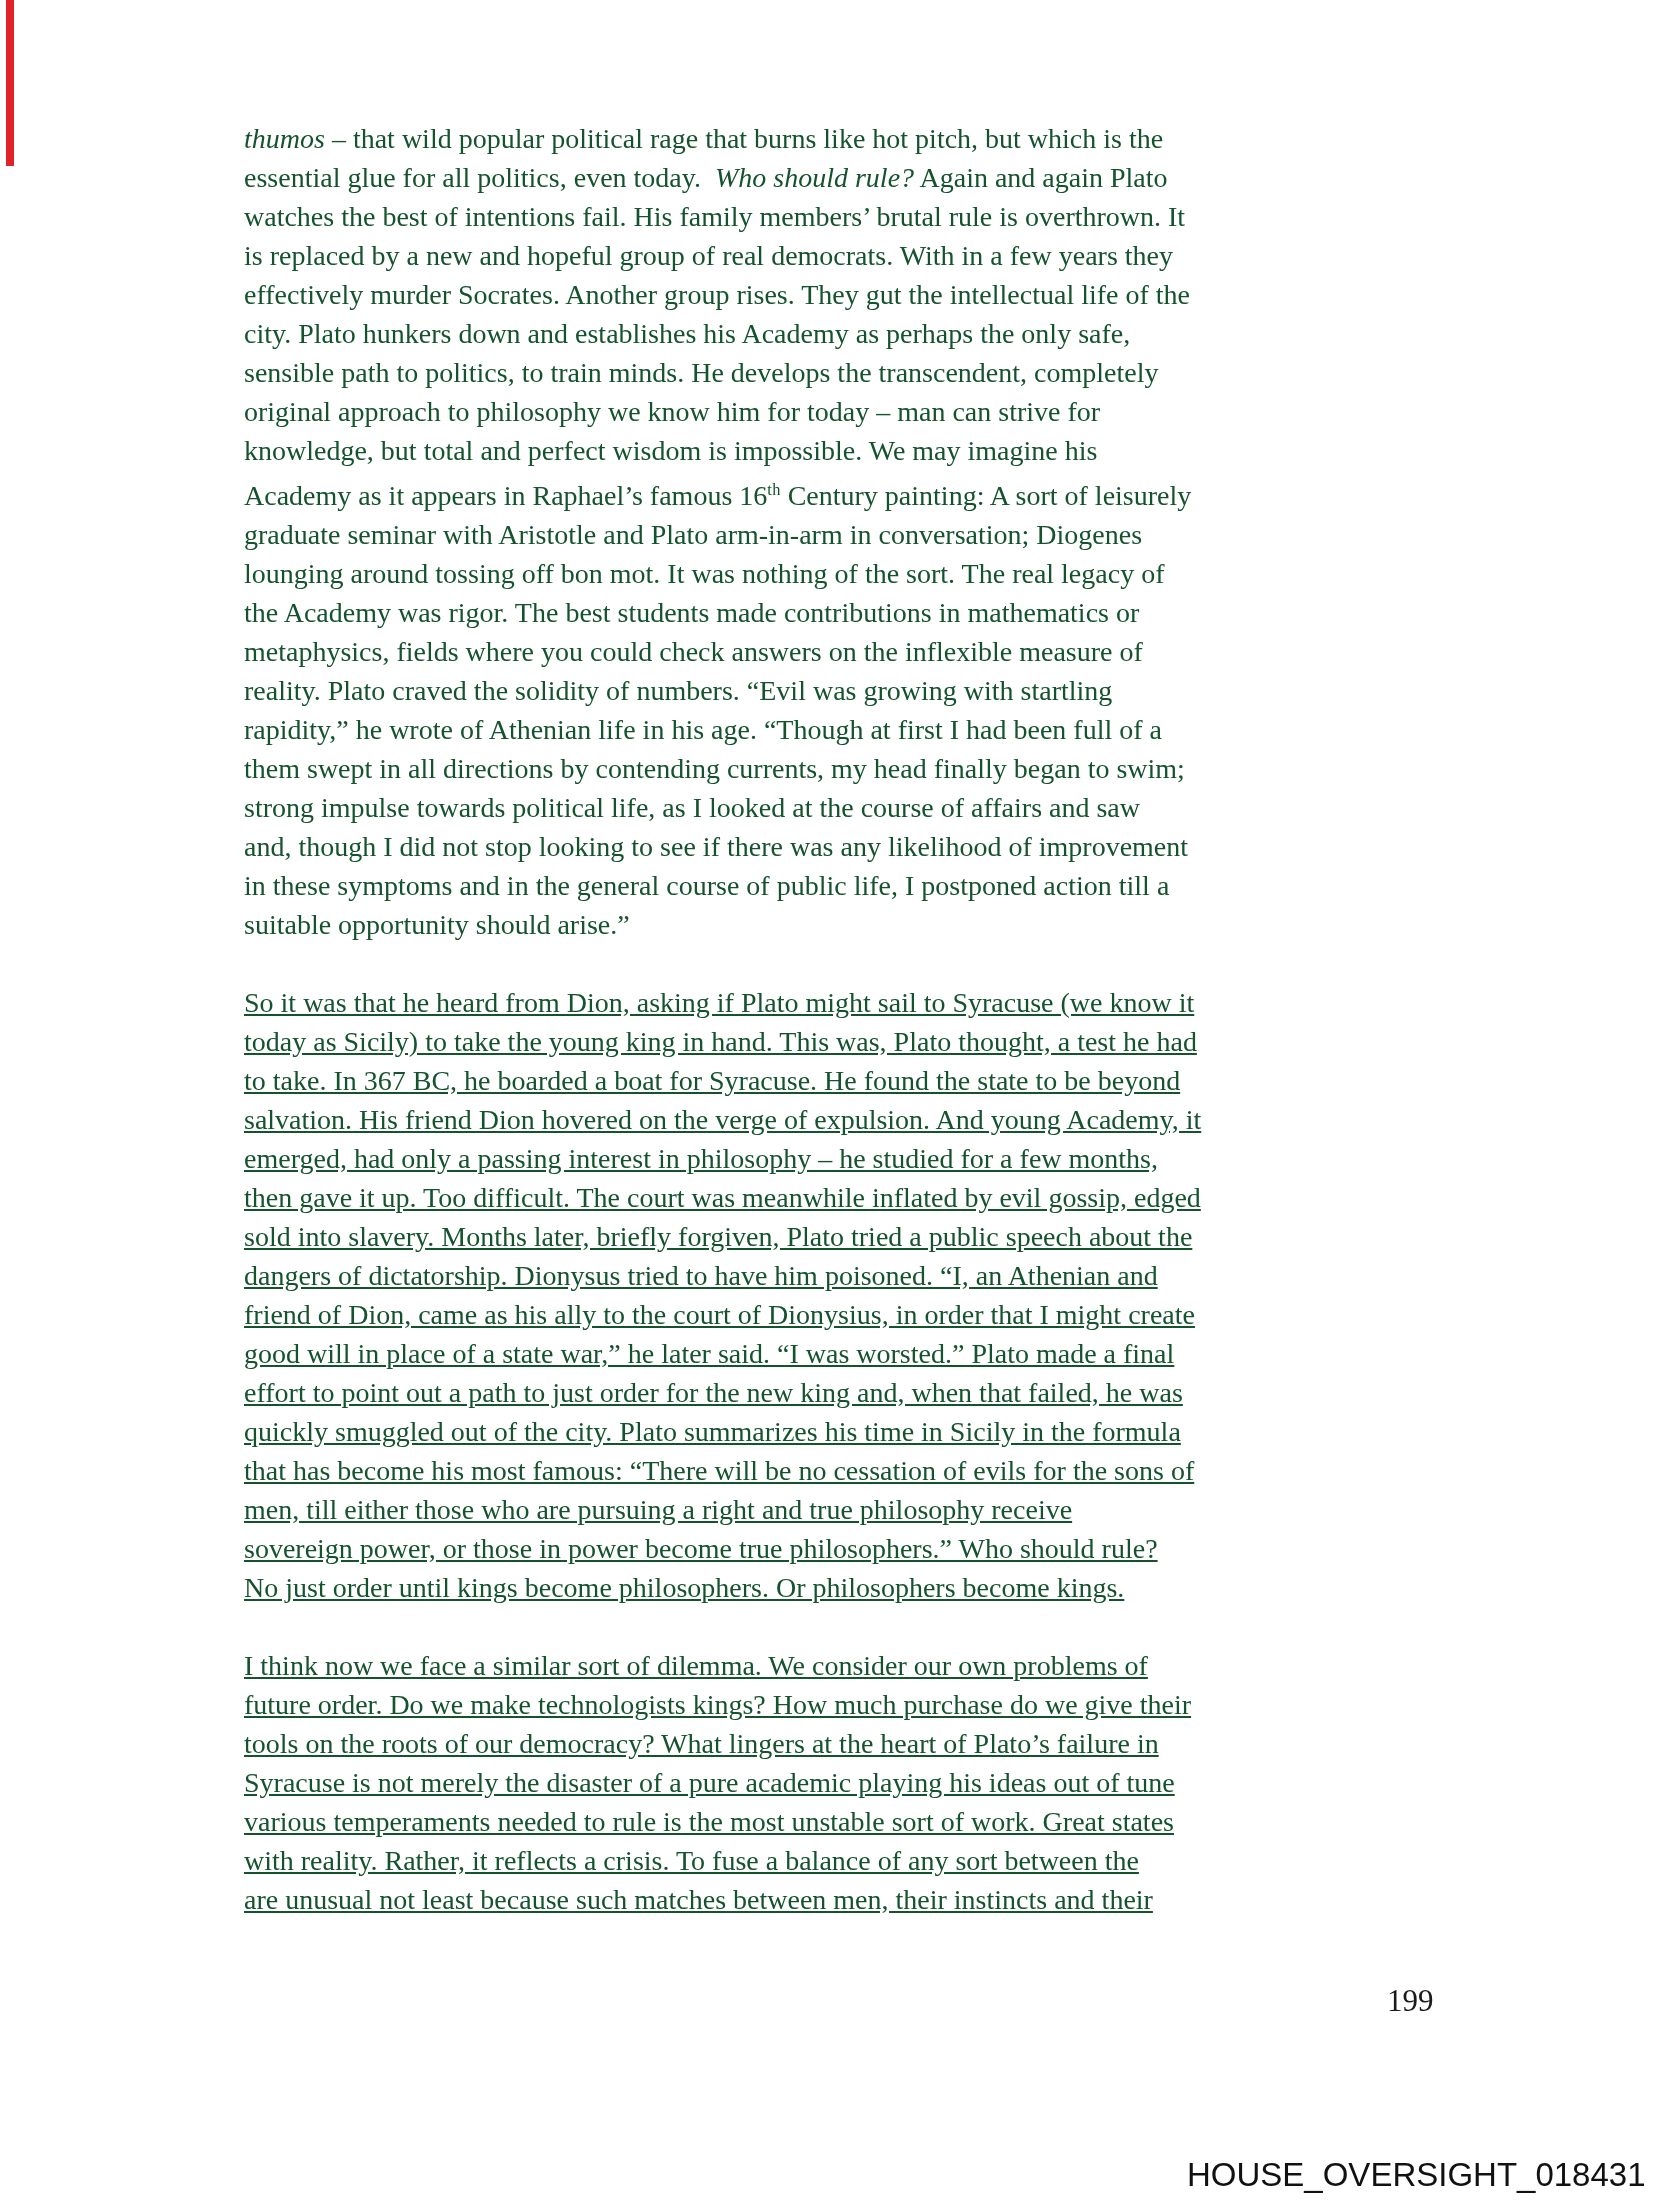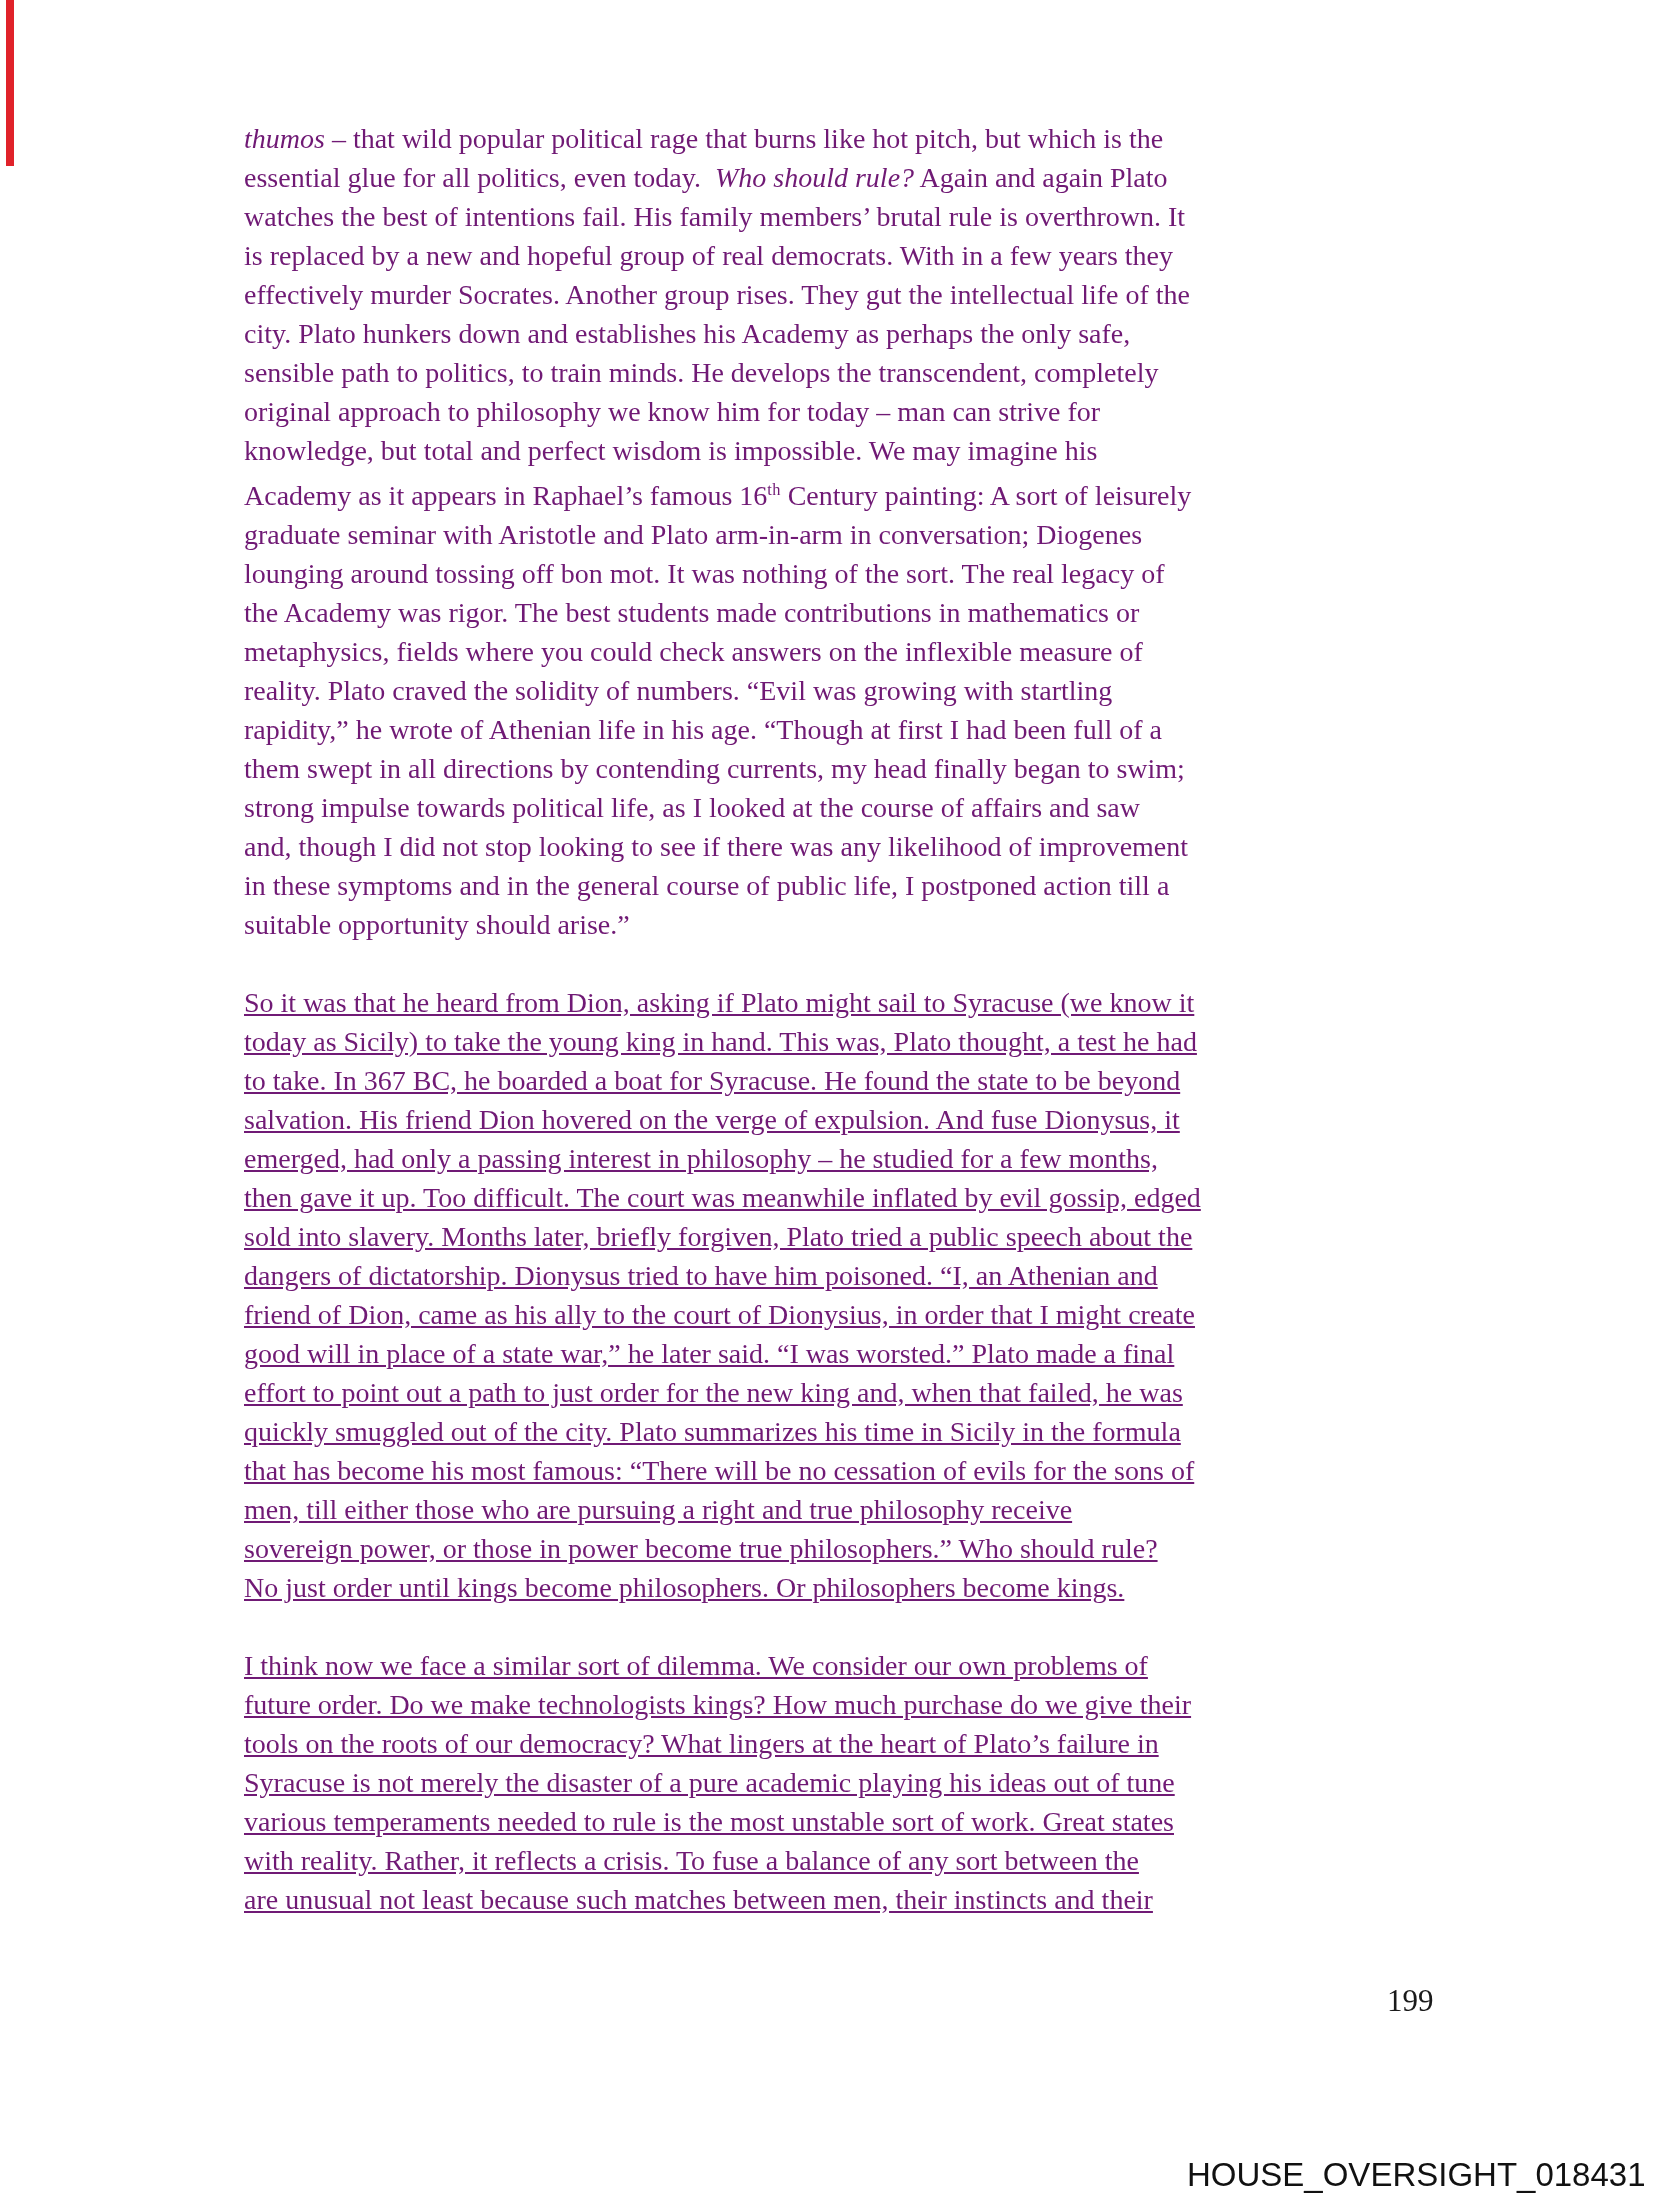--- a/index.html
+++ b/index.html
@@ -15,21 +15,21 @@
     position: absolute;
     left: 5.9px; top: 0;
     width: 8.5px; height: 166px;
   }
   .text-block {
     position: absolute;
     left: 244px; top: 119px;
     width: 1201px;
     font-size: 28px;
     line-height: 39px;
-    color: #701a75;
+    color: #14532d;
   }
   .paragraph + .paragraph { margin-top: 39px; text-decoration: underline; }
   .line { white-space: pre; }
   .seg-r { font-style: normal; }
   .seg-i { font-style: italic; }
   .seg-s { font-size: 16.4px; vertical-align: 9.8px; letter-spacing: 0.3px; }
   .page-number {
     position: absolute;
     left: 1346px; top: 1985px;
     font-size: 31px;
@@ -73,21 +73,21 @@
       <div class="line"><span class="seg-r">them swept in all directions by contending currents, my head finally began to swim;</span></div>
       <div class="line"><span class="seg-r">strong impulse towards political life, as I looked at the course of affairs and saw</span></div>
       <div class="line"><span class="seg-r">and, though I did not stop looking to see if there was any likelihood of improvement</span></div>
       <div class="line"><span class="seg-r">in these symptoms and in the general course of public life, I postponed action till a</span></div>
       <div class="line"><span class="seg-r">suitable opportunity should arise.”</span></div>
     </div>
     <div class="paragraph">
       <div class="line"><span class="seg-r">So it was that he heard from Dion, asking if Plato might sail to Syracuse (we know it</span></div>
       <div class="line"><span class="seg-r">today as Sicily) to take the young king in hand. This was, Plato thought, a test he had</span></div>
       <div class="line"><span class="seg-r">to take. In 367 BC, he boarded a boat for Syracuse. He found the state to be beyond</span></div>
-      <div class="line"><span class="seg-r">salvation. His friend Dion hovered on the verge of expulsion. And fuse Dionysus, it</span></div>
+      <div class="line"><span class="seg-r">salvation. His friend Dion hovered on the verge of expulsion. And young Academy, it</span></div>
       <div class="line"><span class="seg-r">emerged, had only a passing interest in philosophy – he studied for a few months,</span></div>
       <div class="line"><span class="seg-r">then gave it up. Too difficult. The court was meanwhile inflated by evil gossip, edged</span></div>
       <div class="line"><span class="seg-r">sold into slavery. Months later, briefly forgiven, Plato tried a public speech about the</span></div>
       <div class="line"><span class="seg-r">dangers of dictatorship. Dionysus tried to have him poisoned. “I, an Athenian and</span></div>
       <div class="line"><span class="seg-r">friend of Dion, came as his ally to the court of Dionysius, in order that I might create</span></div>
       <div class="line"><span class="seg-r">good will in place of a state war,” he later said. “I was worsted.” Plato made a final</span></div>
       <div class="line"><span class="seg-r">effort to point out a path to just order for the new king and, when that failed, he was</span></div>
       <div class="line"><span class="seg-r">quickly smuggled out of the city. Plato summarizes his time in Sicily in the formula</span></div>
       <div class="line"><span class="seg-r">that has become his most famous: “There will be no cessation of evils for the sons of</span></div>
       <div class="line"><span class="seg-r">men, till either those who are pursuing a right and true philosophy receive</span></div>

